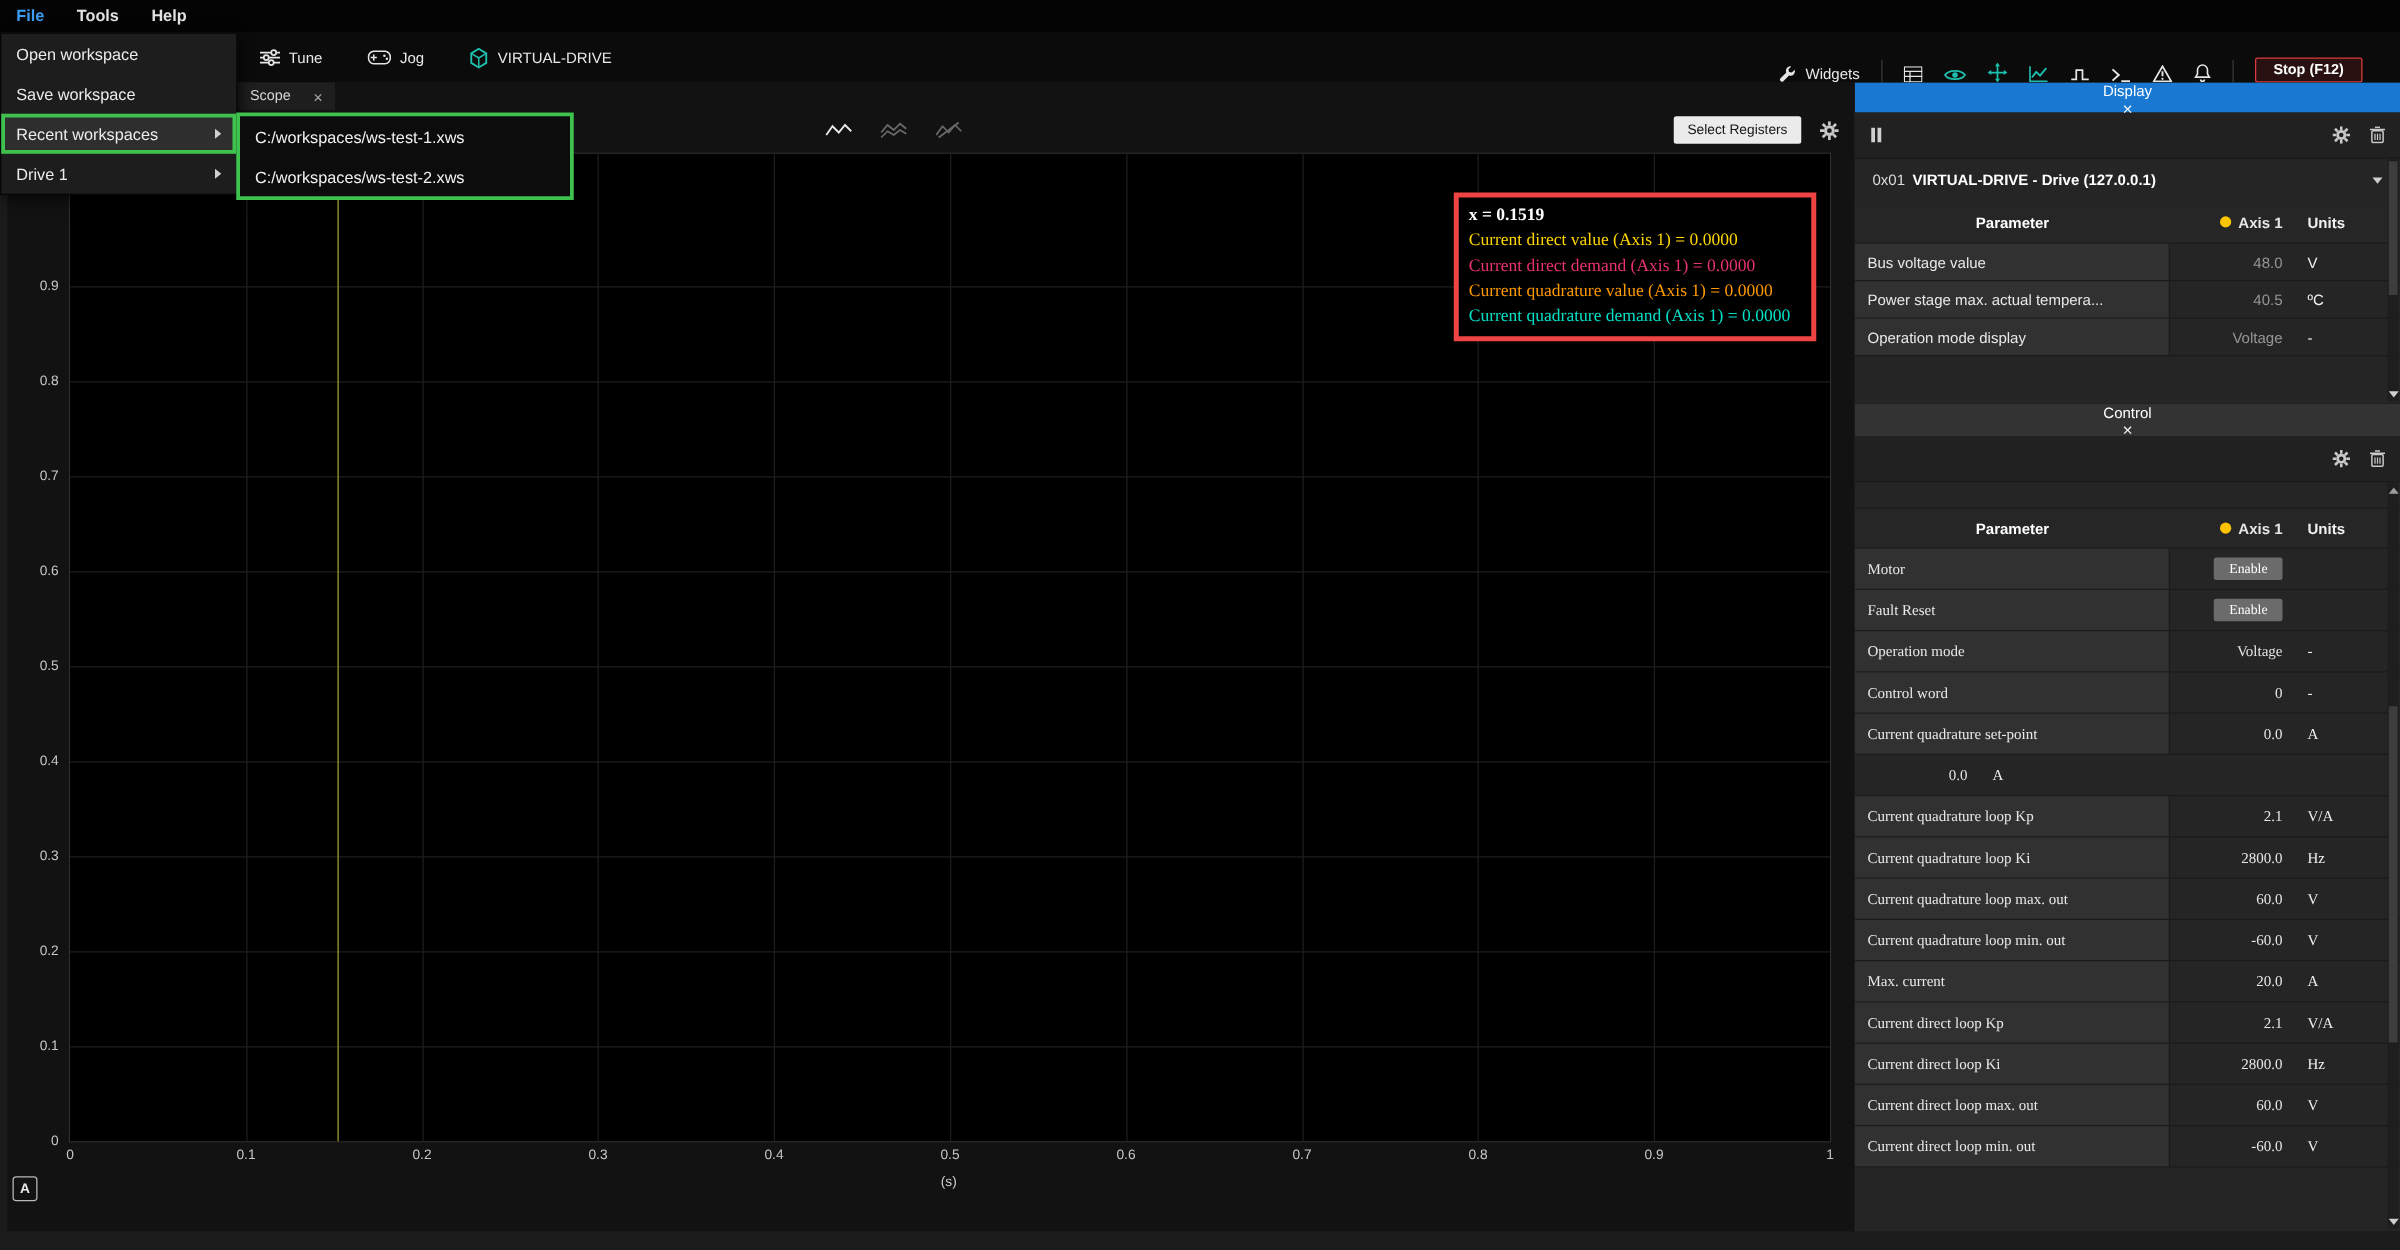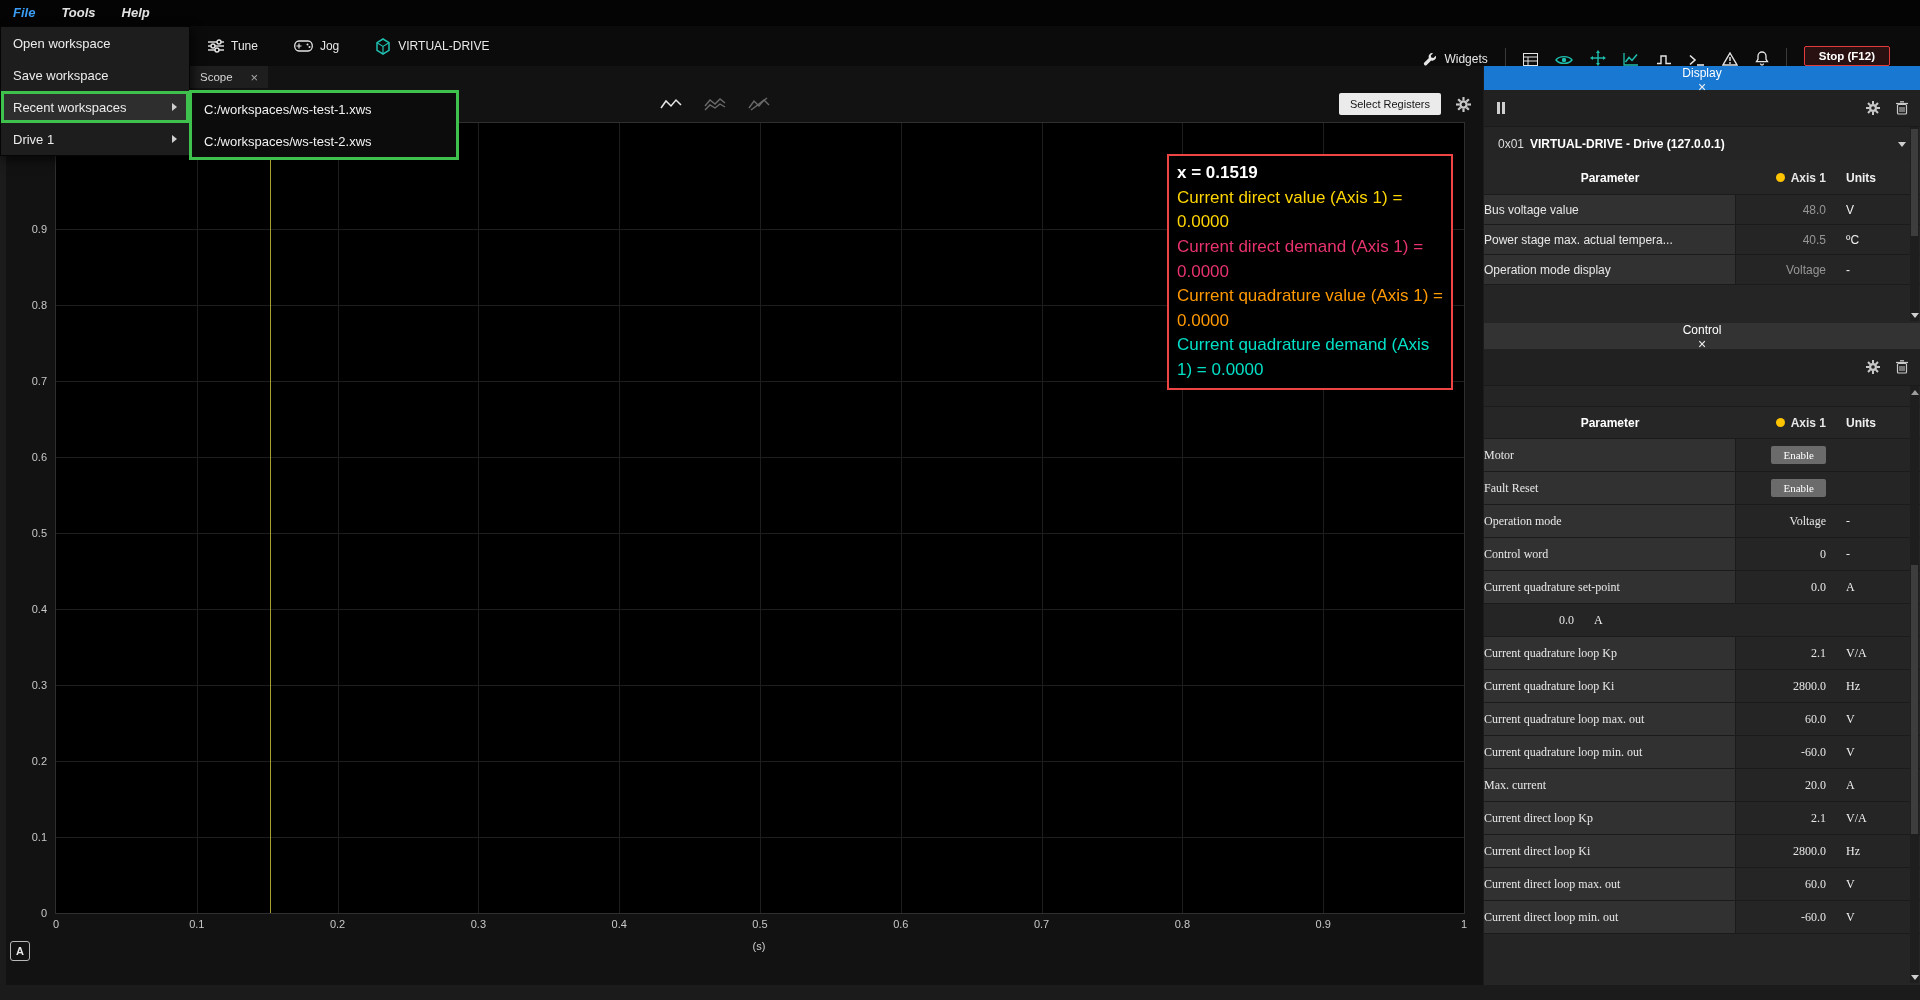--- a/index.html
+++ b/index.html
@@ -1,20 +1,20 @@
 <!DOCTYPE html>
 <html><head>
 <meta charset="utf-8">
 <style>
   html,body{margin:0;padding:0;background:#181818;}
   .app{position:relative;width:1920px;height:1000px;overflow:hidden;background:#1b1b1b;
        font-family:"Liberation Sans","DejaVu Sans",sans-serif;color:#e8e8e8;-webkit-font-smoothing:antialiased;}
 
   
-  .menubar{position:absolute;left:0;top:0;width:1920px;height:26px;background:#040404;display:flex;align-items:center;z-index:40;font-style:italic;}
+  .menubar{position:absolute;left:0;top:0;width:1920px;height:26px;background:#040404;display:flex;align-items:center;z-index:40;}
   .mb-item{padding:0 13px;font-size:13px;font-weight:600;color:#e2e2e2;height:26px;line-height:26px;cursor:default;}
   .mb-item.active{color:#3b9df5;}
 
   
   .toolbar{position:absolute;left:0;top:26px;width:1920px;height:40px;background:#0b0b0b;display:flex;align-items:center;}
   .tb-left{display:flex;align-items:center;gap:36px;margin-left:208px;}
   .tb-btn{display:flex;align-items:center;gap:7px;font-size:12px;color:#e8e8e8;cursor:default;}
   .tb-right{position:absolute;right:30px;top:0;height:40px;display:flex;align-items:flex-end;gap:17px;}
   .tb-sep{width:1px;height:18px;background:#3a3a3a;}
   .icon-btn{display:flex;align-items:center;justify-content:center;cursor:default;}
@@ -47,22 +47,22 @@
               font-family:inherit;}
   .scope-gear{position:absolute;right:12px;top:9px;}
 
   #chart{position:absolute;left:49px;top:56px;width:1408px;height:790px;background:#000;border:1px solid #2f2f2f;}
   .gl{position:absolute;background:#1e1e1e;}
   .gl.v{top:0;width:1px;height:790px;}
   .gl.h{left:0;height:1px;width:1408px;}
   .xtick{position:absolute;top:795px;transform:translateX(-50%);font-size:11px;color:#c8c8c8;}
   .ytick{position:absolute;left:-9px;transform:translate(-100%,-50%);font-size:11px;color:#c8c8c8;}
   .cursor-line{position:absolute;top:0;width:1px;height:790px;background:#a5a02f;z-index:3;}
-  .legend{position:absolute;right:11px;top:31px;width:266px;background:#000;border:2px solid #ef4444;
-          padding:5px 8px;font-size:17px;line-height:1.45;z-index:4;}
+  .legend{position:absolute;right:11px;top:31px;width:266px;background:#000;border:4px solid #ef4444;
+          padding:5px 8px;font-size:14px;line-height:1.45;z-index:4;font-family:Liberation Serif, serif;}
   .lg-h{color:#fff;font-weight:bold;}
   .xaxis-unit{position:absolute;left:49px;top:874px;width:1408px;text-align:center;font-size:11px;color:#cfcfcf;}
   .annot-a{position:absolute;left:4px;top:875px;width:18px;height:18px;border:1.5px solid #b9b9b9;border-radius:3px;
            display:flex;align-items:center;justify-content:center;font-size:11px;font-weight:bold;color:#e8e8e8;cursor:default;}
 
   
   .right-col{position:absolute;left:1484px;top:66px;width:436px;height:919px;}
   .panel{position:absolute;left:0;width:436px;background:#252525;overflow:hidden;}
   .panel.display{top:0;height:257px;}
   .panel.control{top:257px;height:662px;}
@@ -75,21 +75,21 @@
   .p-tools-right{display:flex;align-items:center;gap:16px;margin-left:auto;}
   .drive-row{height:34px;display:flex;align-items:center;justify-content:space-between;padding:0 14px;font-size:12px;color:#ddd;cursor:default;}
   .drive-row b{color:#fff;margin-left:6px;}
   .clip-row{height:20px;background:#252525;border-bottom:1px solid #1b1b1b;}
 
   .theader,.prow{display:flex;align-items:center;font-size:12px;border-bottom:1px solid #1b1b1b;box-sizing:border-box;}
   .theader{height:34px;font-weight:bold;color:#fff;background:#262626;}
   .control .theader{height:32px;}
   .display .prow{height:30px;}
   .control .prow{height:33px;font-family:Liberation Serif, serif;}
-  .c-name{width:252px;box-sizing:border-box;}
+  .c-name{width:252px;box-sizing:border-box;padding-left:10px;}
   .prow .c-name{background:#313131;height:100%;display:flex;align-items:center;border-right:1px solid #1b1b1b;color:#e8e8e8;}
   .theader .c-name{text-align:center;padding-left:0;}
   .c-val{width:102px;box-sizing:border-box;text-align:right;padding-right:12px;color:#e6e6e6;display:flex;
          align-items:center;justify-content:flex-end;height:100%;}
   .c-val.dim{color:#969696;}
   .c-units{width:70px;box-sizing:border-box;padding-left:8px;color:#f0f0f0;}
   .dot{display:inline-block;width:9px;height:9px;border-radius:50%;background:#ffc400;margin-right:6px;vertical-align:-1px;}
   .enable-btn{background:#6b6b6b;color:#fff;border:none;border-radius:2px;font-size:11px;padding:3px 12px;
               font-family:inherit;cursor:default;}
   .p-footer{height:30px;display:flex;align-items:center;padding-left:26px;font-size:12px;color:#e0e0e0;cursor:default;margin-top:47px;}

